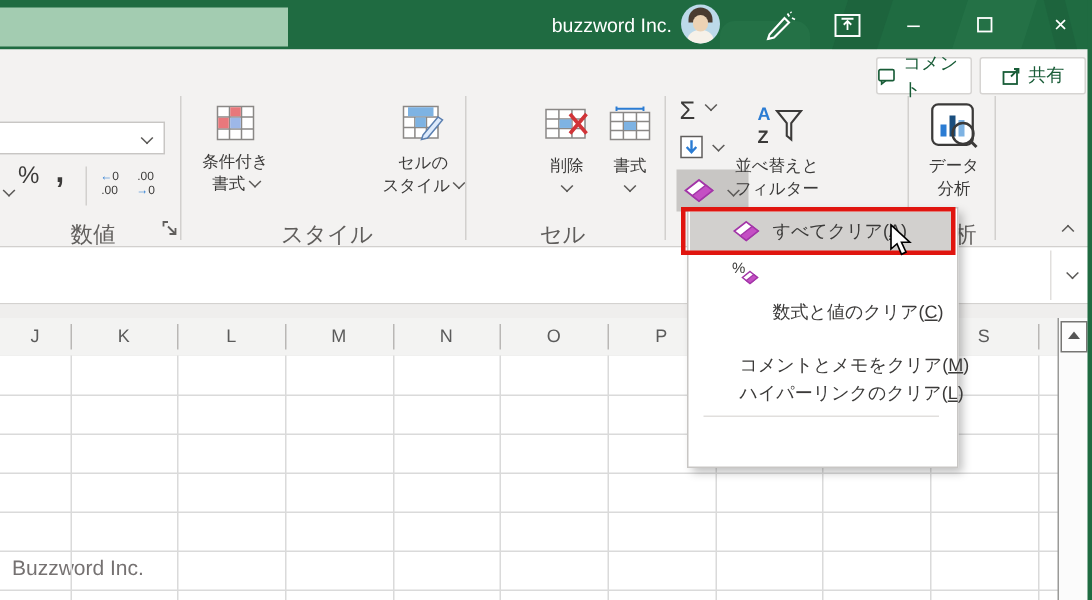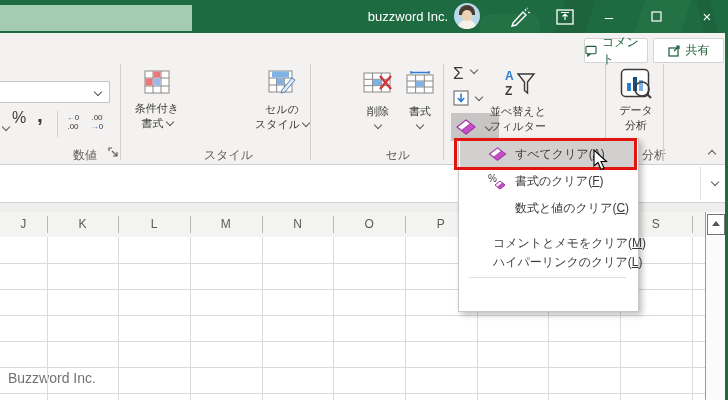--- a/index.html
+++ b/index.html
@@ -13,21 +13,21 @@
   .tb-pattern2{background:#2a7a4e;opacity:.45;}
   #company{color:#fff;font-size:13px;line-height:33px;}
   #avatar{width:26px;height:26px;border-radius:50%;background:#bcd9e9;overflow:hidden;}
   #avatar .hair{position:absolute;left:5px;top:2px;width:16px;height:10px;border-radius:8px 8px 0 0;background:#4a3b30;}
   #avatar .face{position:absolute;left:8px;top:7px;width:10px;height:11px;border-radius:5px;background:#ecd2b4;}
   #avatar .body{position:absolute;left:4px;top:17px;width:18px;height:10px;border-radius:8px 8px 0 0;background:#f6f1e9;}
   .winglyph{color:#fff;font-size:15px;line-height:33px;text-align:center;width:22px;}
   
   #ribbon{left:0;top:33px;width:728px;height:131px;background:#f3f2f1;border-bottom:1px solid #d2d0ce;}
   .vdiv{width:1px;background:#d2d0ce;}
-  .grouplabel{font-size:12px;color:#605e5c;text-align:right;}
+  .grouplabel{font-size:15px;color:#605e5c;text-align:center;}
   .pillbtn{background:#fff;border:1px solid #d6d4d2;border-radius:2px;display:flex;align-items:center;
            justify-content:center;gap:5px;color:#185c37;font-size:12px;}
   .bigbtn{text-align:center;font-size:11px;line-height:15px;color:#3b3a39;}
   .bigbtn .lbl{position:absolute;left:0;right:0;top:40px;}
   .chv{display:inline-block;width:5px;height:5px;border-right:1.3px solid #5a5856;border-bottom:1.3px solid #5a5856;
        transform:rotate(45deg);vertical-align:2px;margin-left:3px;}
   .chv.up{transform:rotate(-135deg);vertical-align:-2px;}
   .combobox{background:#fff;border:1px solid #c8c6c4;}
   .smalltxt{font-size:8px;line-height:9px;color:#3b3a39;text-align:center;}
   .blue{color:#2b7cd3;}
@@ -211,21 +211,21 @@
         <text x="5" y="27" font-size="12" font-weight="bold" fill="#3b3a39" font-family="Liberation Sans,sans-serif">Z</text>
         <path d="M18 6 H34 L27.5 14 V25 L24.5 22.5 V14 Z" fill="none" stroke="#3b3a39" stroke-width="1.4"></path>
       </svg>
       <div class="lbl" style="top:40px;">
         <span data-interactable="false">並べ替えと</span><br>
         <span data-interactable="false">フィルター</span><span class="chv" data-interactable="false"></span>
       </div>
     </div>
     <div class="abs vdiv" style="left:605px;top:31px;height:96px;" data-interactable="false"></div>
 
-    <div class="abs bigbtn" style="left:610px;top:31px;width:52px;height:100px;font-family:Liberation Mono, monospace;" data-interactable="true">
+    <div class="abs bigbtn" style="left:610px;top:31px;width:52px;height:100px;" data-interactable="true">
       <svg style="margin-top:4px;" width="32" height="32" viewBox="0 0 32 32" data-interactable="false">
         <rect x="1.5" y="1.5" width="27" height="27" rx="4" fill="#fff" stroke="#3b3a39" stroke-width="1.5"></rect>
         <rect x="7" y="15" width="4" height="8" fill="#2b7cd3"></rect>
         <rect x="13" y="9" width="4" height="14" fill="#1a4e7e"></rect>
         <rect x="19" y="12" width="4" height="11" fill="#7eb3e3"></rect>
         <circle cx="22" cy="21" r="7" fill="none" stroke="#3b3a39" stroke-width="1.6"></circle>
         <path d="M27 26 L31 30" stroke="#3b3a39" stroke-width="2"></path>
       </svg>
       <div class="lbl" style="top:40px;">
         <span data-interactable="false">データ</span><br>
@@ -306,21 +306,20 @@
         <span class="mi-label" data-interactable="false">すべてクリア(<u>A</u>)</span>
       </div>
       <div class="menu-row" data-interactable="true" style="top: 29px;">
         <span class="mi-icon" data-interactable="false">
           <svg width="18" height="18" viewBox="0 0 18 18" data-interactable="false">
             <text x="0" y="9" font-size="10" fill="#3b3a39" font-family="Liberation Sans,sans-serif">%</text>
             <path d="M12 8 L17 12 L12 16 L7 12 Z" fill="#fff" stroke="#a335a8"></path>
             <path d="M17 12 L12 16 L9.5 14 L14.5 10 Z" fill="#c44fc4" stroke="#a335a8" stroke-width=".8"></path>
           </svg>
         </span>
-        <span class="mi-label" data-interactable="false">書式のクリア(<u>F</u>)</span>
       </div>
       <div class="menu-row" data-interactable="true" style="top: 56px;">
         <span class="mi-icon" data-interactable="false"></span>
         <span class="mi-label" data-interactable="false">数式と値のクリア(<u>C</u>)</span>
       </div>
       <div class="menu-row" data-interactable="true" style="top: 91px;">
         <span class="mi-icon" data-interactable="false"></span>
         <span class="mi-label" data-interactable="false">コメントとメモをクリア(<u>M</u>)</span>
       </div>
       <div class="menu-row" data-interactable="true" style="top: 110px;">

